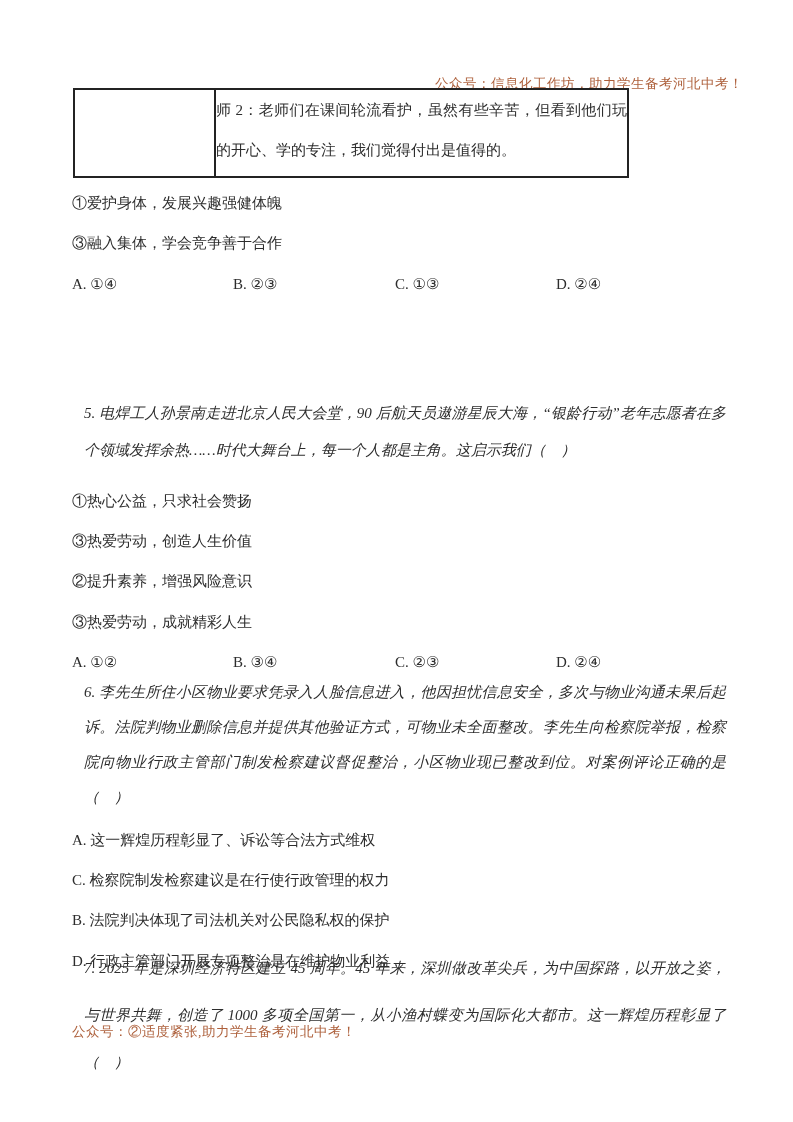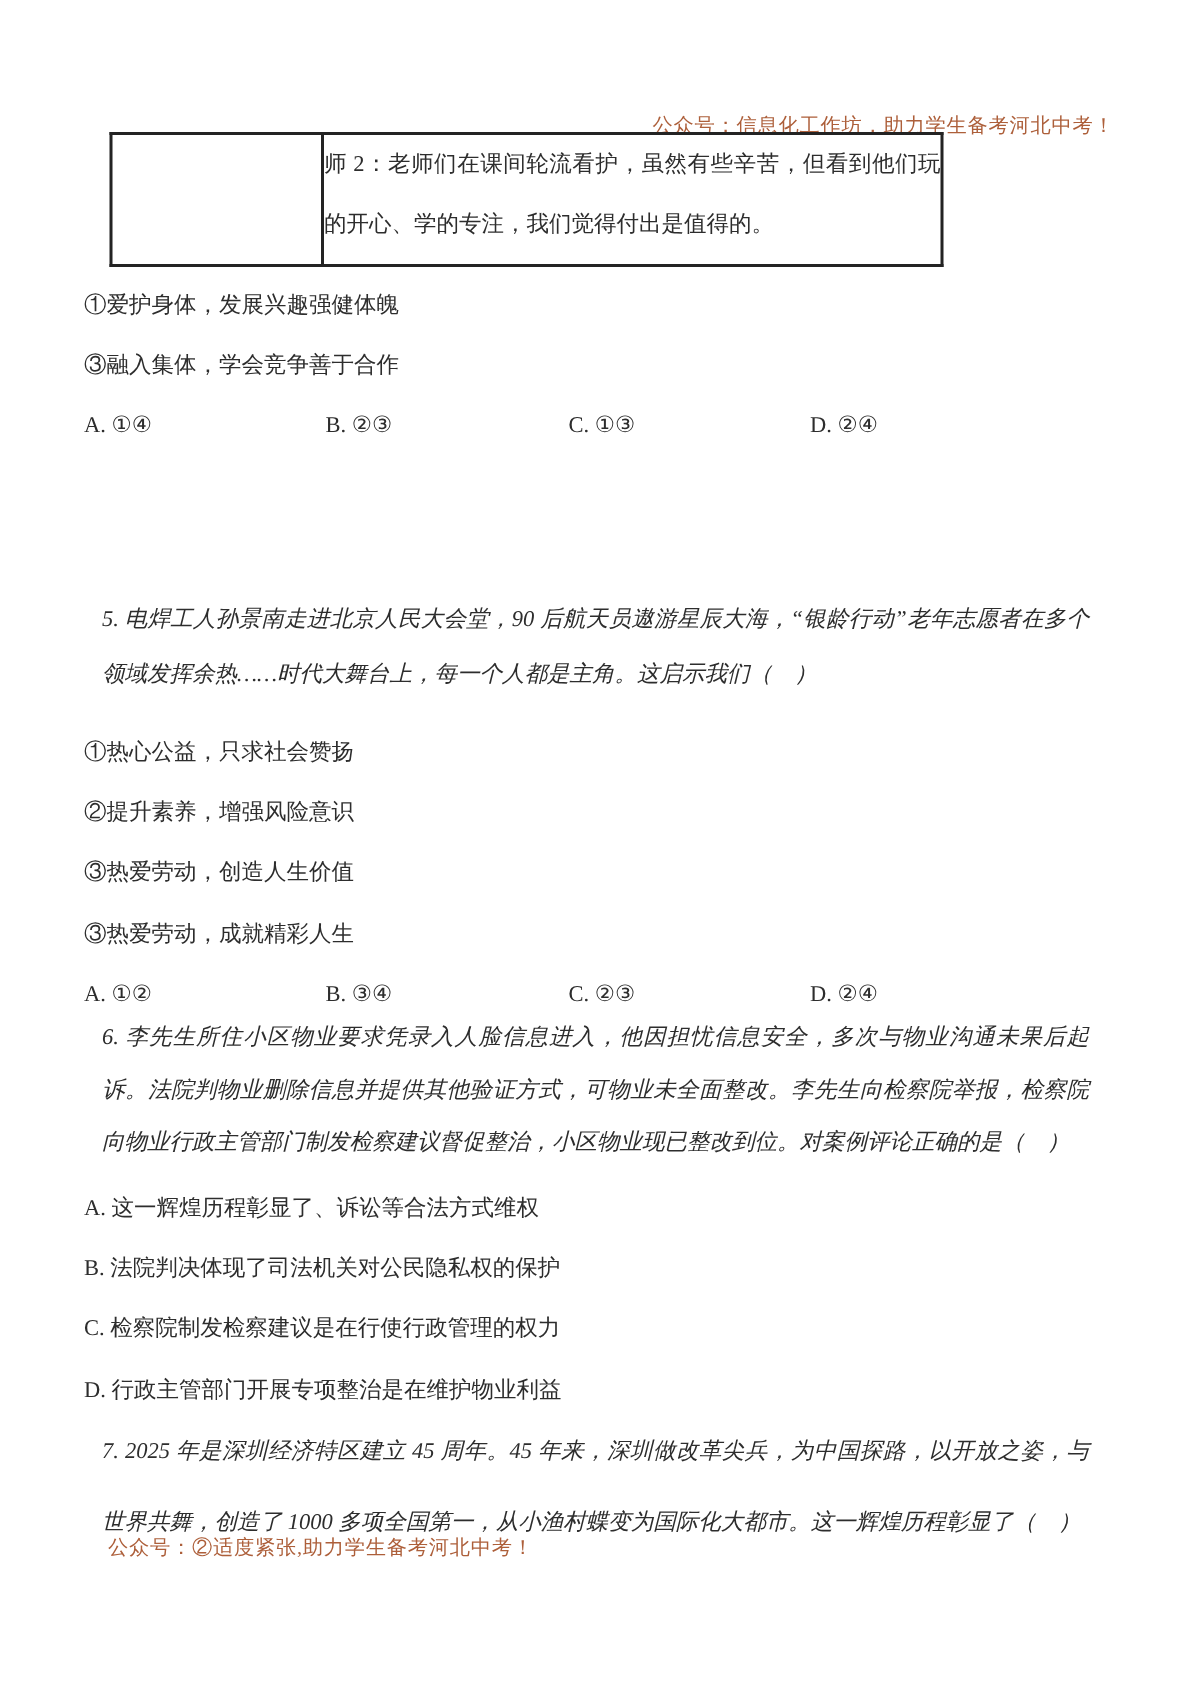--- a/index.html
+++ b/index.html
@@ -31,21 +31,21 @@
     border:2px solid #232323;
     vertical-align:top;
     padding:0;
   }
   td.cell-left{width:139px;}
   td.cell-right{
     padding:9px 10px 6px 12px;
     line-height:40px;
     text-align:justify;
   }
-  .block{position:absolute;left:56px;right:55px;}
+  .block{position:absolute;left:72px;right:55px;}
   .blk-q4{top:183px;}
   .blk-q5{top:383px;}
   .blk-q6{top:663px;}
   .blk-q7{top:933px;}
   .item{height:40.3px;display:flex;align-items:center;}
   .choices{
     height:40.3px;
     display:grid;
     grid-template-columns:161px 162px 161px 1fr;
     align-items:center;
@@ -84,36 +84,36 @@
       <span>A. ①④</span>
       <span>B. ②③</span>
       <span>C. ①③</span>
       <span>D. ②④</span>
     </div>
   </div>
 
   <div class="block blk-q5">
     <p class="stem">5. 电焊工人孙景南走进北京人民大会堂，90 后航天员遨游星辰大海，“银龄行动”老年志愿者在多个领域发挥余热……时代大舞台上，每一个人都是主角。这启示我们（　）</p>
     <div class="item">①热心公益，只求社会赞扬</div>
+    <div class="item">③热爱劳动，创造人生价值</div>
     <div class="item">②提升素养，增强风险意识</div>
-    <div class="item">③热爱劳动，创造人生价值</div>
     <div class="item">③热爱劳动，成就精彩人生</div>
     <div class="choices">
       <span>A. ①②</span>
       <span>B. ③④</span>
       <span>C. ②③</span>
       <span>D. ②④</span>
     </div>
   </div>
 
   <div class="block blk-q6">
     <p class="stem">6. 李先生所住小区物业要求凭录入人脸信息进入，他因担忧信息安全，多次与物业沟通未果后起诉。法院判物业删除信息并提供其他验证方式，可物业未全面整改。李先生向检察院举报，检察院向物业行政主管部门制发检察建议督促整治，小区物业现已整改到位。对案例评论正确的是（　）</p>
     <div class="opt-line">A. 这一辉煌历程彰显了、诉讼等合法方式维权</div>
+    <div class="opt-line">C. 检察院制发检察建议是在行使行政管理的权力</div>
     <div class="opt-line">B. 法院判决体现了司法机关对公民隐私权的保护</div>
-    <div class="opt-line">C. 检察院制发检察建议是在行使行政管理的权力</div>
     <div class="opt-line">D. 行政主管部门开展专项整治是在维护物业利益</div>
   </div>
 
   <div class="block blk-q7">
     <p class="stem">7. 2025 年是深圳经济特区建立 45 周年。45 年来，深圳做改革尖兵，为中国探路，以开放之姿，与世界共舞，创造了 1000 多项全国第一，从小渔村蝶变为国际化大都市。这一辉煌历程彰显了（　）</p>
   </div>
 
   <div class="promo bottom">公众号：②适度紧张,助力学生备考河北中考！</div>
 
 </div>

